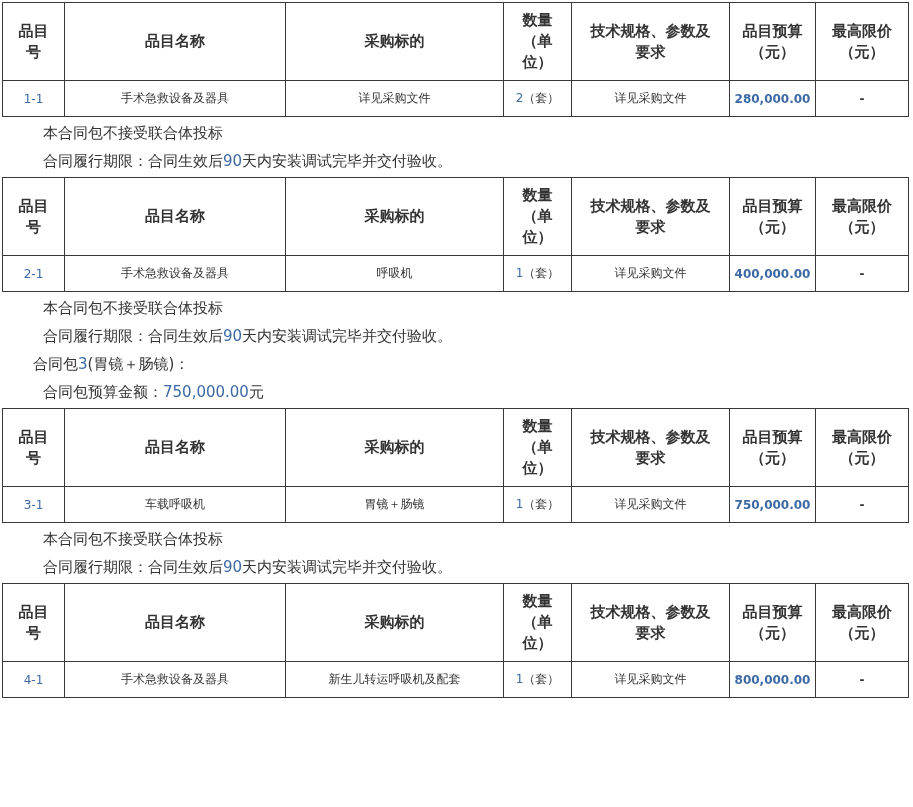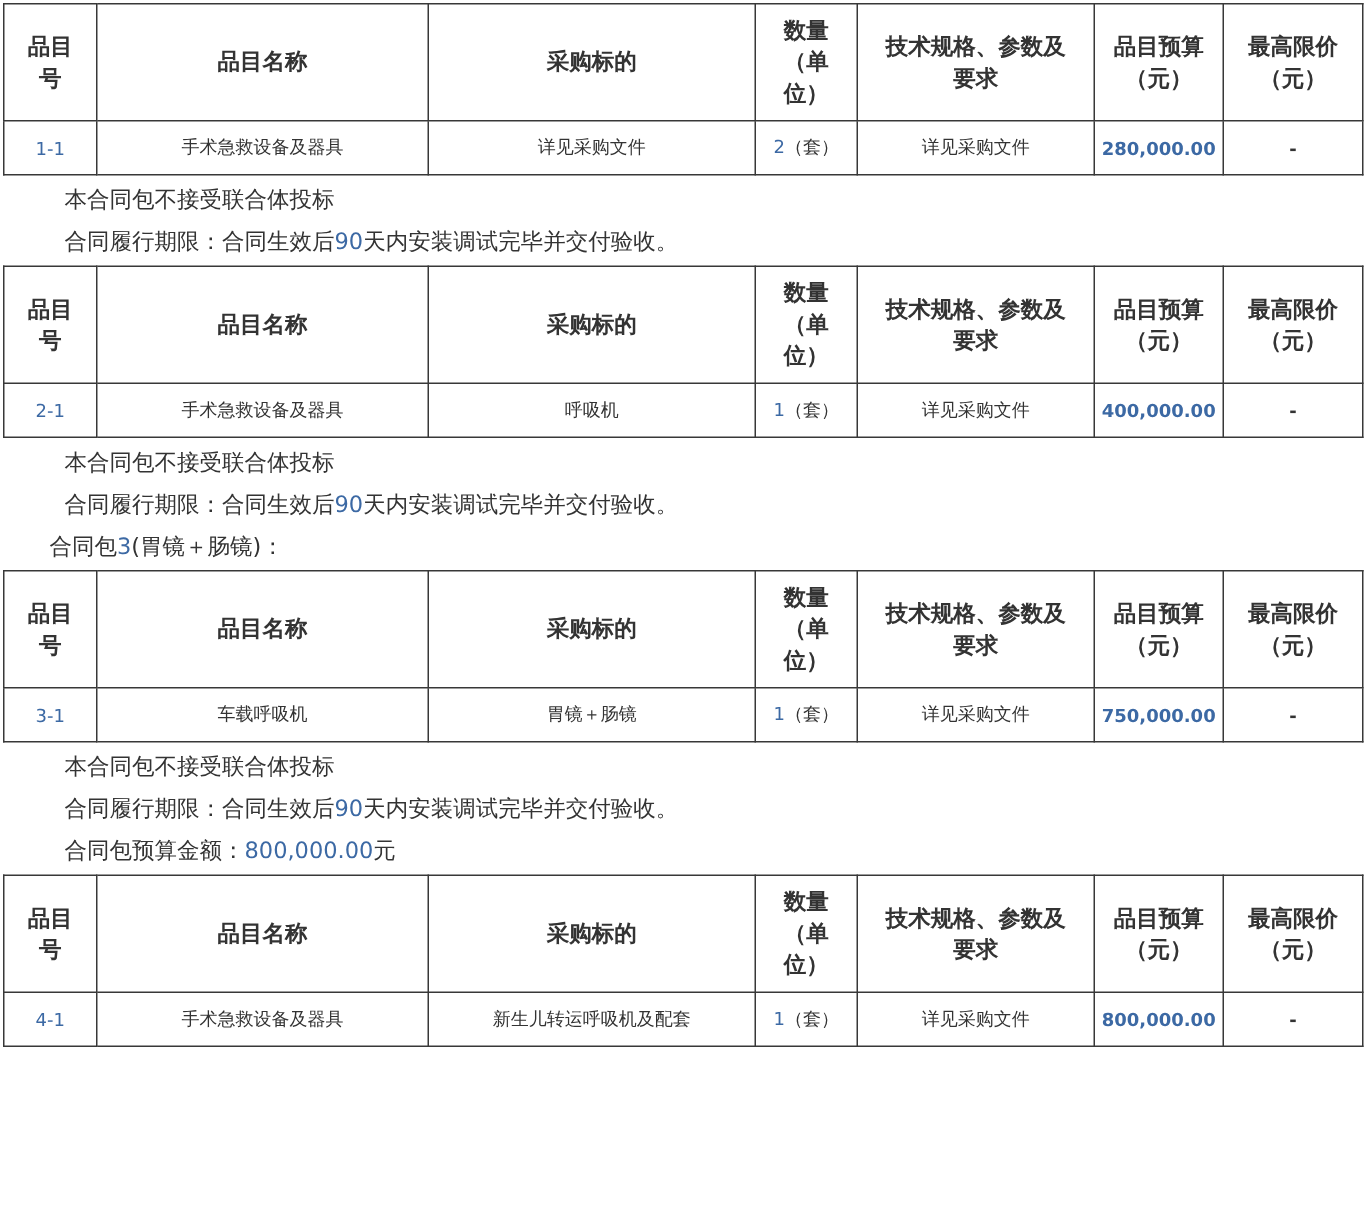--- a/index.html
+++ b/index.html
@@ -145,20 +145,21 @@
       <td class="num al-right pad-budget">400,000.00</td>
       <td class="al-right pad-max">-</td>
     </tr>
   </tbody>
 </table>
 
 <div class="notes">
   <p class="para indent-2">本合同包不接受联合体投标</p>
   <p class="para indent-2"><span>合同履行期限：合同生效后</span><span class="num">90</span><span>天内安装调试完毕并交付验收。</span></p>
   <p class="para indent-1"><span>合同包</span><span class="num">3</span><span>(胃镜＋肠镜)：</span></p>
+  <p class="para indent-2"><span>合同包预算金额：</span><span class="num">750,000.00</span><span>元</span></p>
 </div>
 
 <table class="items">
   <colgroup>
     <col style="width:62px">
       <col style="width:221px">
       <col style="width:218px">
     <col style="width:68px">
       <col style="width:158px">
       <col style="width:86px">
@@ -190,21 +191,20 @@
       <td>详见采购文件</td>
       <td class="num al-right pad-budget">750,000.00</td>
       <td class="al-right pad-max">-</td>
     </tr>
   </tbody>
 </table>
 
 <div class="notes">
   <p class="para indent-2">本合同包不接受联合体投标</p>
   <p class="para indent-2"><span>合同履行期限：合同生效后</span><span class="num">90</span><span>天内安装调试完毕并交付验收。</span></p>
-  <p class="para indent-2"><span>合同包预算金额：</span><span class="num">800,000.00</span><span>元</span></p>
 </div>
 
 <table class="items">
   <colgroup>
     <col style="width:62px">
       <col style="width:221px">
       <col style="width:218px">
     <col style="width:68px">
       <col style="width:158px">
       <col style="width:86px">

